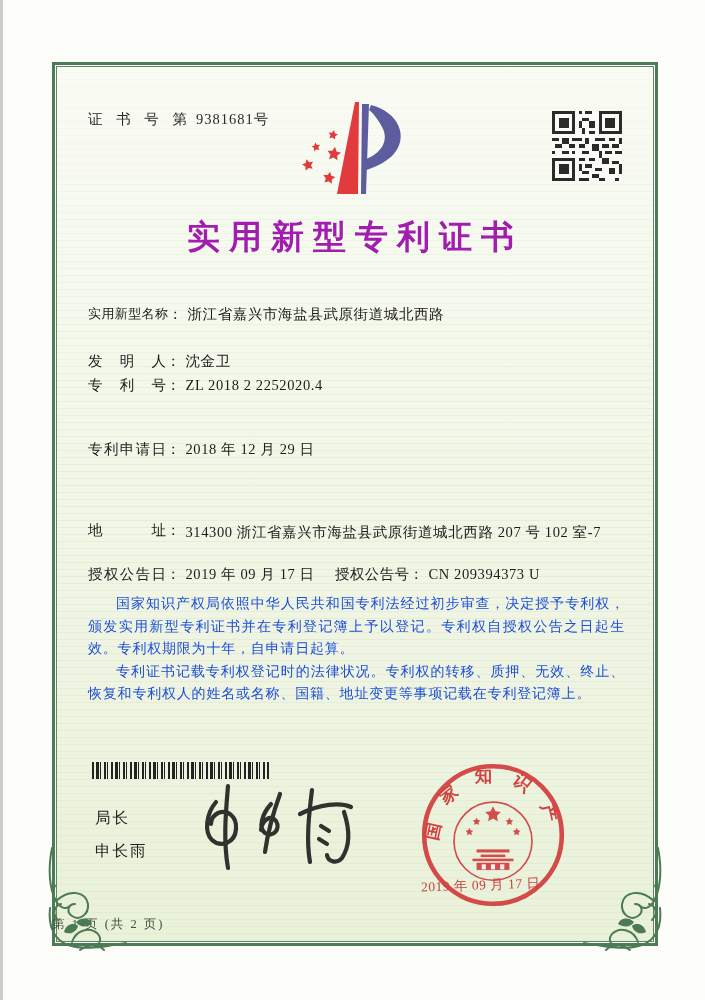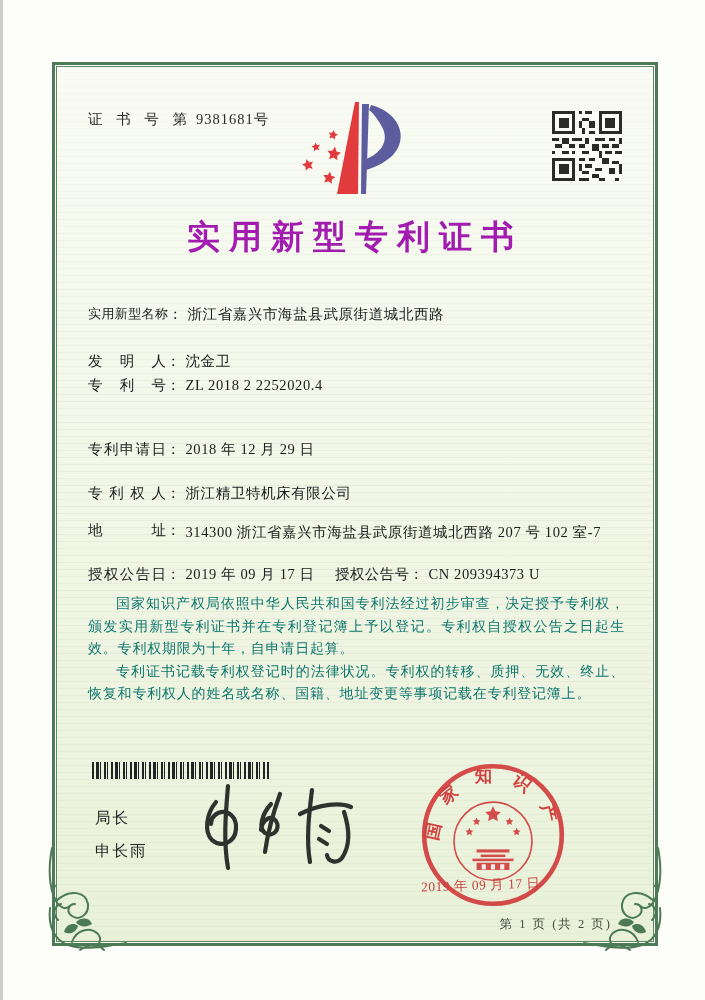--- a/index.html
+++ b/index.html
@@ -40,21 +40,21 @@
   .row-name .lbl{width:80px;font-size:13px;}
   .colon{margin-right:5px;}
   .val{letter-spacing:0.6px;}
   .row-addr{white-space:normal;}
   .row-addr .val{display:inline-block;width:442px;line-height:23px;vertical-align:top;}
   .pair2{position:absolute;left:247px;top:0;}
   .pair2 .lbl{width:74px;}
   
   .paras{
     position:absolute;left:88px;top:593px;width:537px;
-    font-size:14px;line-height:22.5px;letter-spacing:0.8px;color:#0f766e;text-align:justify;
+    font-size:14px;line-height:22.5px;letter-spacing:0.8px;color:#1d4ed8;text-align:justify;
   }
   .paras p{margin:0;text-indent:2em;}
   
   .barcode{
     position:absolute;left:92px;top:762px;width:177px;height:17px;
     background-image:repeating-linear-gradient(90deg,
       #232323 0px,#232323 2px,transparent 2px,transparent 4px,
       #232323 4px,#232323 7px,transparent 7px,transparent 8px,
       #232323 8px,#232323 9px,transparent 9px,transparent 12px,
       #232323 12px,#232323 14px,transparent 14px,transparent 15px,
@@ -63,21 +63,21 @@
   .issuer-role{position:absolute;left:95px;top:808px;font-size:15.5px;letter-spacing:2px;color:#222;}
   .issuer-name{position:absolute;left:95px;top:841px;font-size:15.5px;letter-spacing:2px;color:#222;}
   .signature{position:absolute;left:188px;top:780px;width:180px;height:95px;}
   .seal{position:absolute;left:418px;top:757px;width:150px;height:154px;}
   .seal-date{
     position:absolute;left:421px;top:876px;width:150px;
     font-size:13.5px;font-weight:500;color:#c84040;letter-spacing:0.5px;
     transform:rotate(-2deg);white-space:nowrap;
   }
   .pageinfo{
-    position:absolute;left:52px;top:916px;width:560px;text-align:right;
+    position:absolute;left:52px;top:916px;width:560px;text-align:left;
     font-size:12.5px;letter-spacing:2px;color:#3e4e42;
   }
   .backnote{
     position:absolute;left:52px;top:1007px;width:565px;text-align:center;
     font-size:14px;letter-spacing:3px;color:#15803d;
   }
   .fl{position:absolute;width:92px;height:112px;}
   .fl-left{left:46px;top:846px;}
   .fl-right{left:572px;top:846px;transform:scaleX(-1);}
 </style>
@@ -136,23 +136,20 @@
       <span class="lbl">实用新型名称</span><span class="colon">：</span><span class="val">浙江省嘉兴市海盐县武原街道城北西路</span>
     </div>
     <div class="row" style="top:352px">
       <span class="lbl">发明人</span><span class="colon">：</span><span class="val">沈金卫</span>
     </div>
     <div class="row" style="top:376px">
       <span class="lbl">专利号</span><span class="colon">：</span><span class="val">ZL 2018 2 2252020.4</span>
     </div>
     <div class="row" style="top:440px">
       <span class="lbl">专利申请日</span><span class="colon">：</span><span class="val">2018 年 12 月 29 日</span>
-    </div>
-    <div class="row" style="top:484px">
-      <span class="lbl">专利权人</span><span class="colon">：</span><span class="val">浙江精卫特机床有限公司</span>
     </div>
     <div class="row row-addr" style="top:521px">
       <span class="lbl">地址</span><span class="colon">：</span><span class="val">314300 浙江省嘉兴市海盐县武原街道城北西路 207 号 102 室-7</span>
     </div>
     <div class="row" style="top:565px">
       <span class="lbl">授权公告日</span><span class="colon">：</span><span class="val">2019 年 09 月 17 日</span>
       <span class="pair2">
         <span class="lbl">授权公告号</span><span class="colon">：</span><span class="val">CN 209394373 U</span>
       </span>
     </div>

